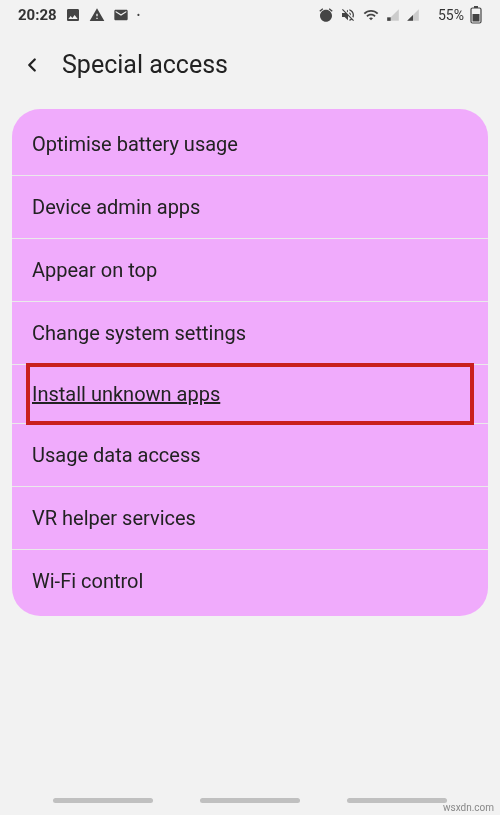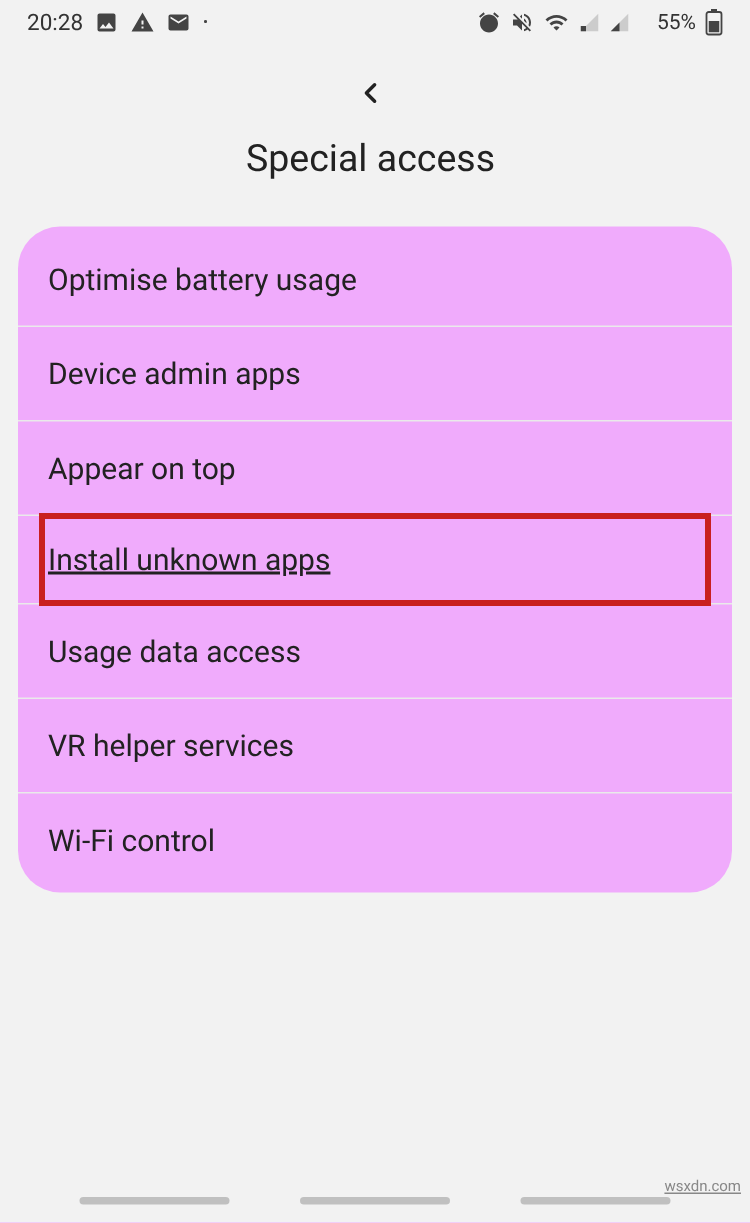--- a/index.html
+++ b/index.html
@@ -22,33 +22,32 @@
     .status-left {
       display: flex;
       align-items: center;
       gap: 8px;
     }
     .status-right {
       display: flex;
       align-items: center;
       gap: 6px;
     }
-    .status-time { font-weight: 400; }
+    .status-time { font-weight: 700; }
     .status-icon {
       display: inline-flex;
       align-items: center;
       justify-content: center;
     }
     .status-icon svg { display: block; }
     .header {
       display: flex;
       align-items: center;
       padding: 20px 26px 30px 20px;
       gap: 18px;
-      flex-direction: column;
     }
     .back-btn {
       display: inline-flex;
       align-items: center;
       justify-content: center;
       width: 24px;
       height: 24px;
       cursor: pointer;
     }
     .header-title {
@@ -87,25 +86,24 @@
       padding: 0 30px 6px;
     }
     .nav-pill {
       width: 100px;
       height: 5px;
       background: #c0c0c0;
       border-radius: 3px;
     }
     .watermark {
       position: absolute;
-      bottom: 18px;
+      bottom: 2px;
       right: 6px;
       font-size: 10px;
       color: #888;
-      text-decoration: underline;
     }
     .battery-text { font-size: 14px; margin-left: 12px; }
   </style>
 </head>
 <body>
 
 <div class="status-bar">
   <div class="status-left">
     <span class="status-time">20:28</span>
     <span class="status-icon">
@@ -176,20 +174,23 @@
 <div class="card">
   <div class="list-item">
     <span>Optimise battery usage</span>
   </div>
   <div class="list-item">
     <span>Device admin apps</span>
   </div>
   <div class="list-item">
     <span>Appear on top</span>
   </div>
+  <div class="list-item">
+    <span>Change system settings</span>
+  </div>
   <div class="list-item" style="padding:0;border-bottom:1px solid #eaeaea;">
     <div class="highlighted">
       <span>Install unknown apps</span>
     </div>
   </div>
   <div class="list-item">
     <span>Usage data access</span>
   </div>
   <div class="list-item">
     <span>VR helper services</span>

